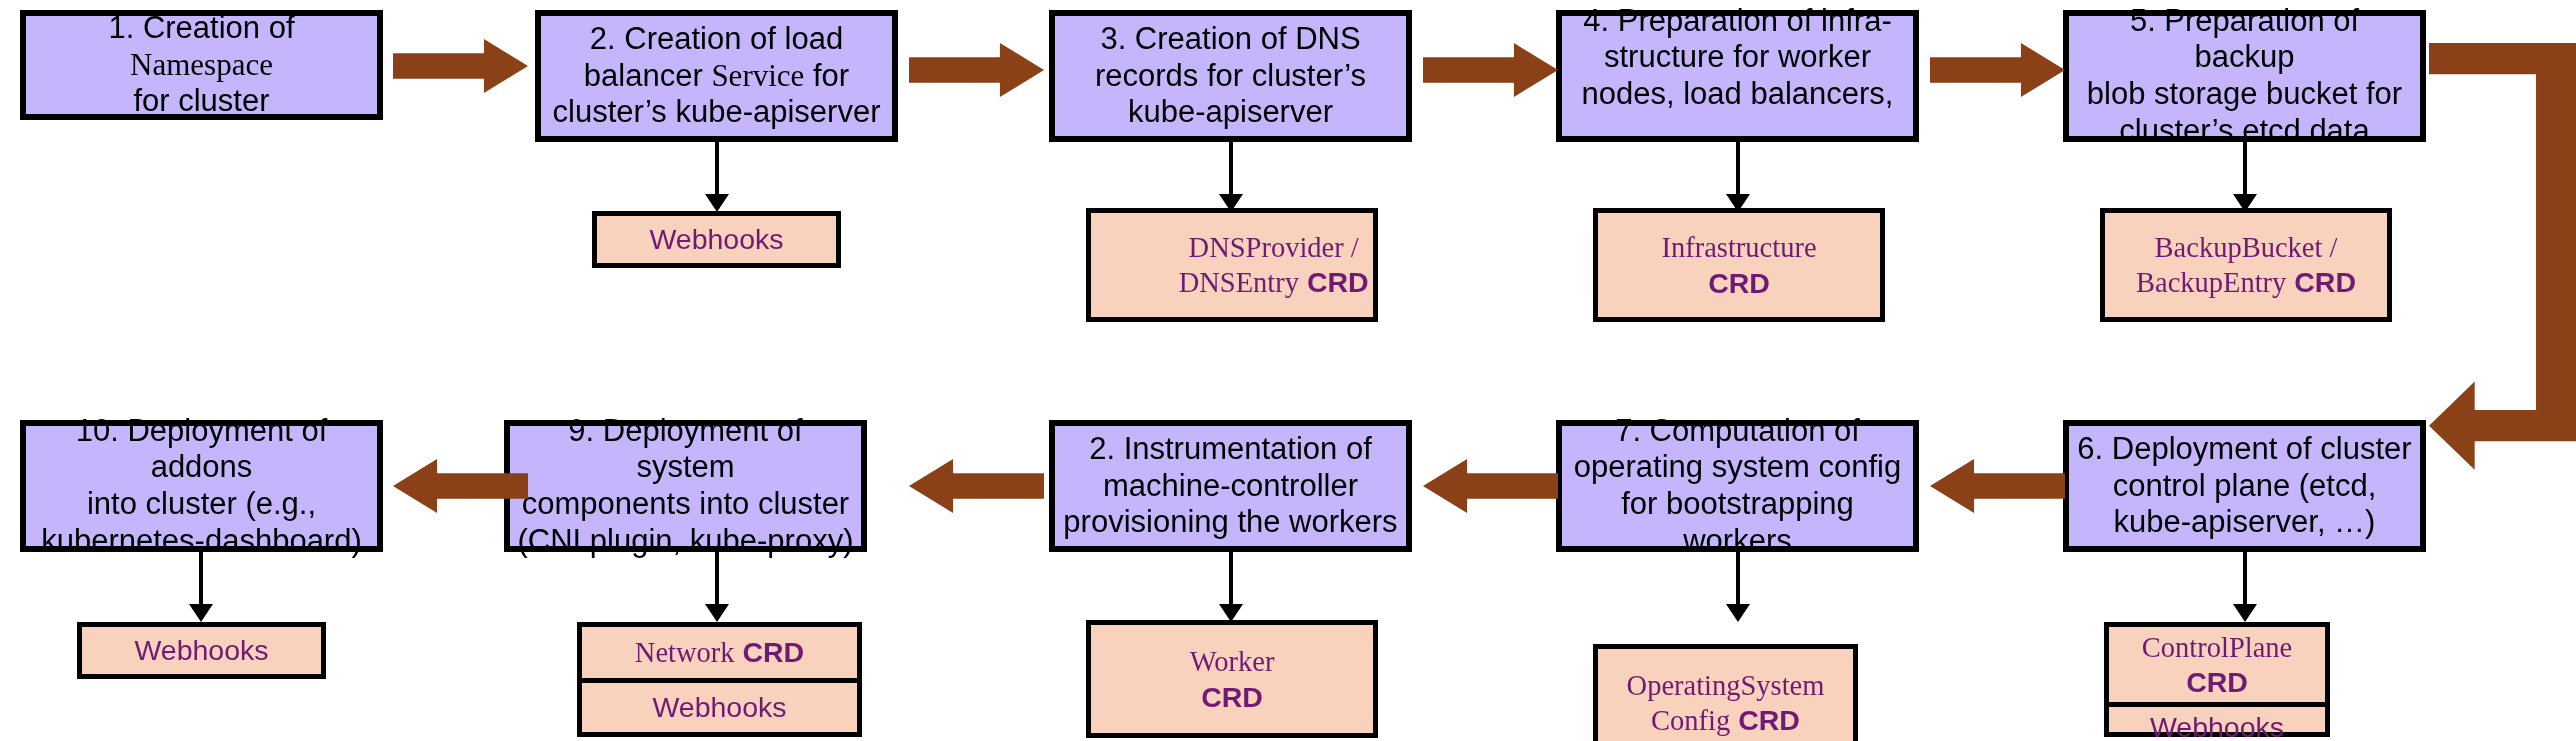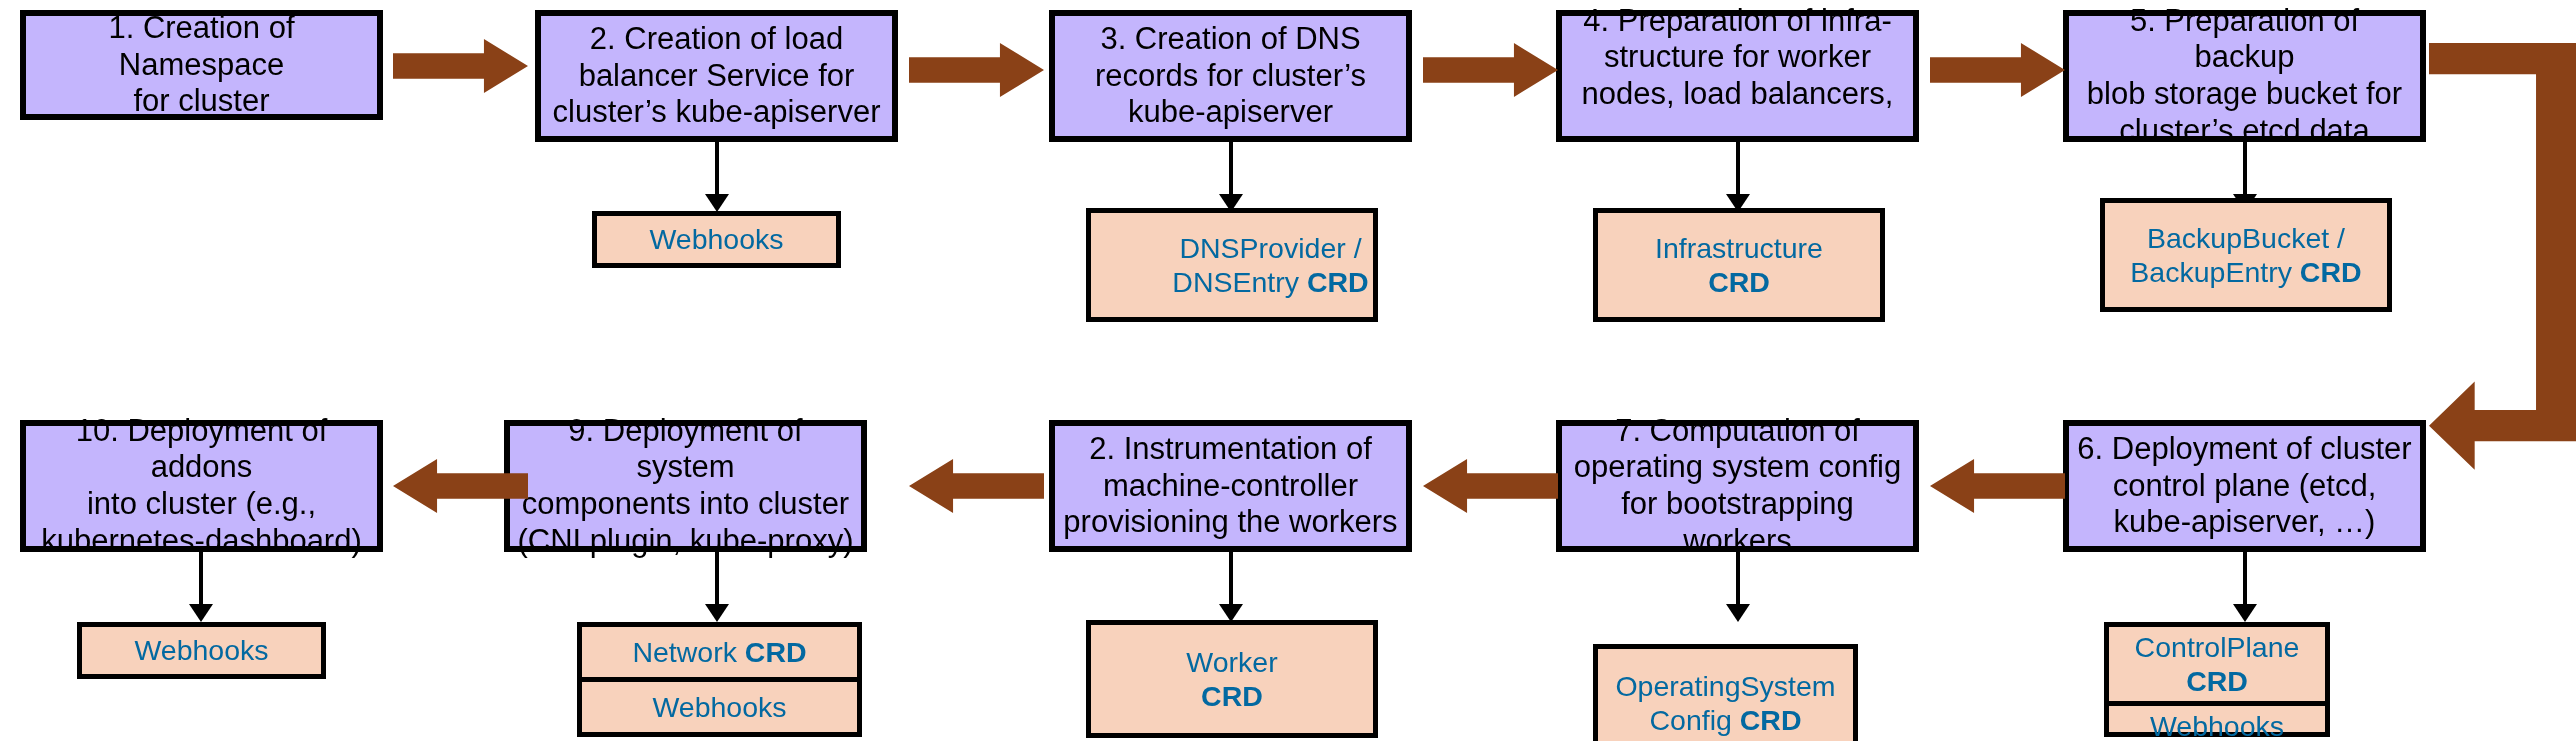--- a/index.html
+++ b/index.html
@@ -23,21 +23,21 @@
     padding: 2.8px 7.1px;
   }
   .step-text {
     font-family: "Liberation Sans", sans-serif;
     font-size: 31px;
     line-height: 1.18;
     color: #000000;
     white-space: pre-line;
   }
   .mono {
-    font-family: Liberation Sans, sans-serif;
+    font-family: Liberation Serif, serif;
     font-size: 31px;
   }
   .bold { font-weight: bold; }
 
   
   .artifact-box {
     position: absolute;
     background: #F8D2BC;
     border: 5.7px solid #000000;
     display: flex;
@@ -48,21 +48,21 @@
     display: flex;
     align-items: center;
     justify-content: center;
     text-align: center;
     padding: 2.8px 4.3px;
   }
   .artifact-cell + .artifact-cell { border-top: 5.7px solid #000000; }
   .artifact-text {
     font-size: 28.5px;
     line-height: 1.2;
-    color: #0369a1;
+    color: #701a75;
     white-space: pre-line;
   }
   .artifact-text .mono { font-size: 28.5px; }
 
   
   .vconn { position: absolute; width: 3.6px; background: #000000; }
   .vhead {
     position: absolute;
     width: 0; height: 0;
     border-left: 12px solid transparent;
@@ -126,21 +126,21 @@
     </div>
   </div>
 
   <div class="step-box" style="left:2063px; top:10px; width:363px; height:132px;">
     <div class="step-text"><span>5. Preparation of backup
 blob storage bucket for
 cluster’s etcd data</span></div>
   </div>
   <div class="vconn" style="left:2243px; top:142px; width:3.6px; height:56px;"></div>
   <div class="vhead" style="left:2233px; top:194px;"></div>
-  <div class="artifact-box" style="left:2100px; top:198px; width:292px; height:114px;">
+  <div class="artifact-box" style="left:2100px; top:208px; width:292px; height:114px;">
     <div class="artifact-cell">
       <div class="artifact-text"><span class="mono">BackupBucket /
 BackupEntry</span><span class="bold"> CRD</span></div>
     </div>
   </div>
 
   <div class="step-box" style="left:20px; top:420px; width:363px; height:132px;">
     <div class="step-text"><span>10. Deployment of addons
 into cluster (e.g.,
 kubernetes-dashboard)</span></div>

